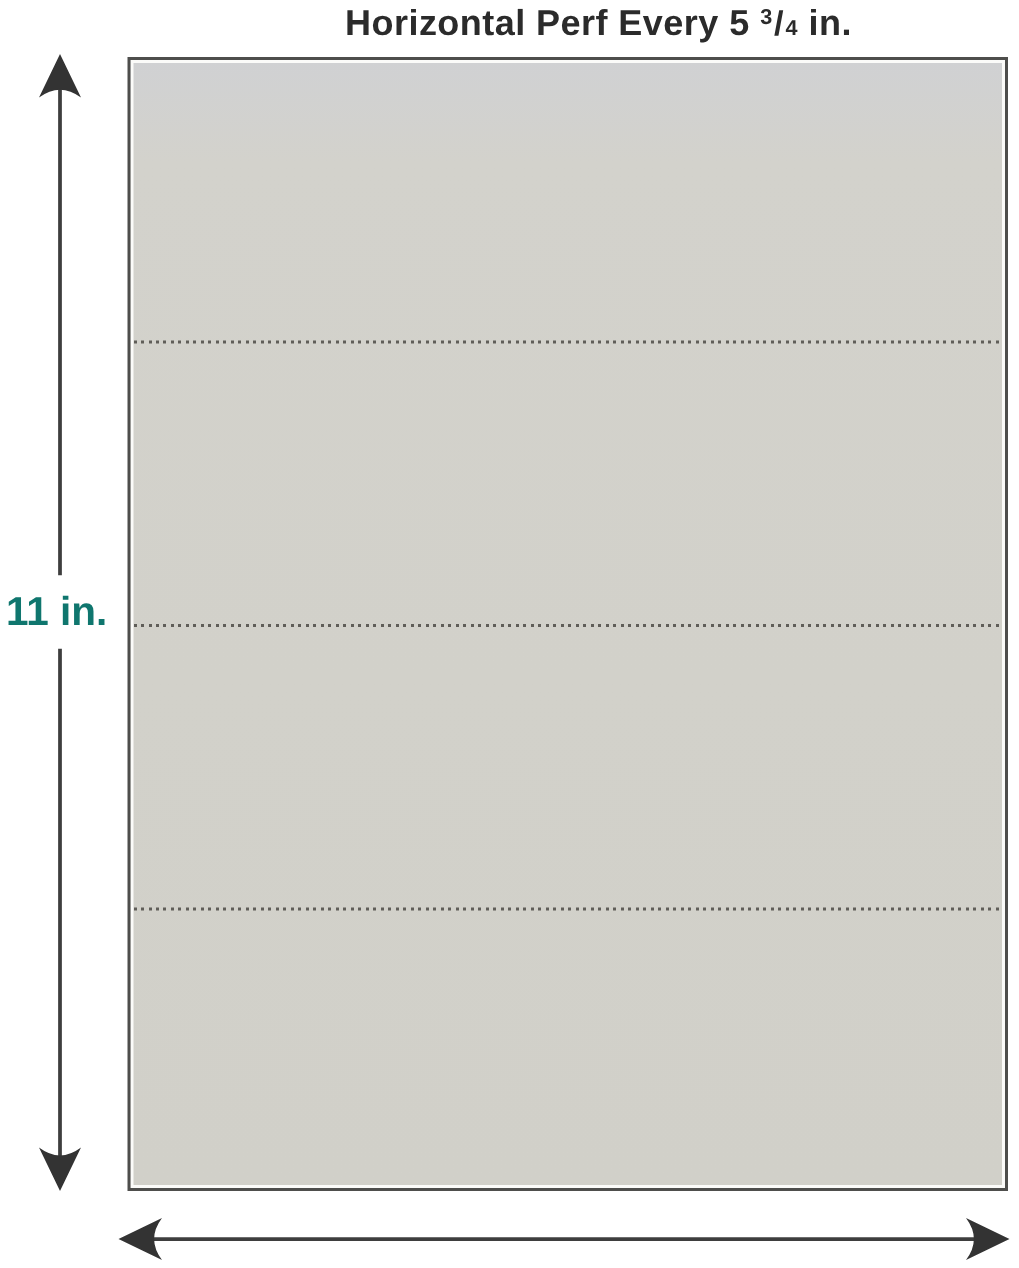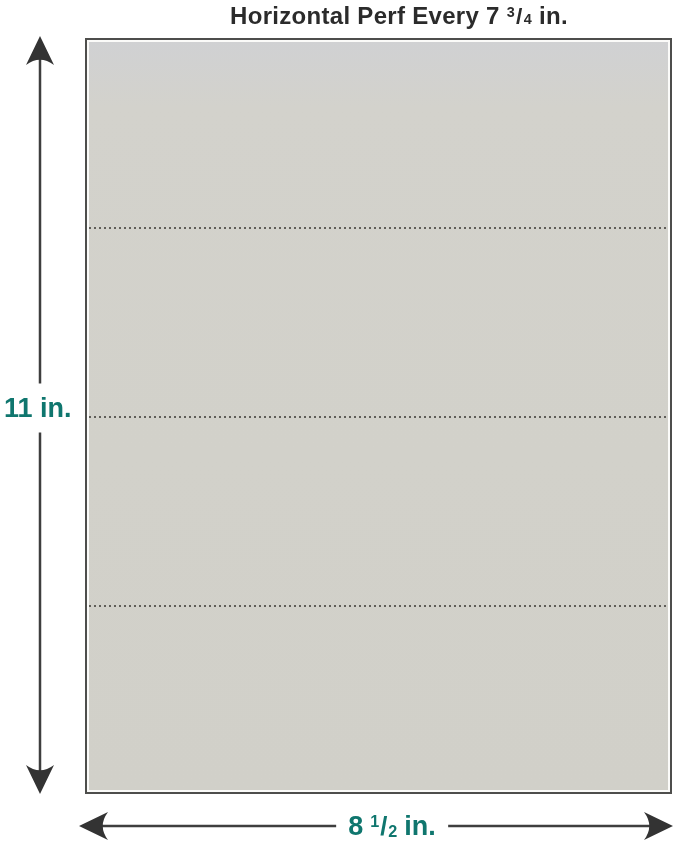--- a/index.html
+++ b/index.html
@@ -99,38 +99,35 @@
     padding: 2px 12px;
   }
   .h-label .frac-den { vertical-align: -0.12em; }
 </style>
 </head>
 <body>
 
 <div class="canvas">
 
   <div class="title">
-    <span>Horizontal Perf Every 7</span><span class="frac-num gap-l">3</span><span class="frac-slash">/</span><span class="frac-den gap-r">4</span><span>in.</span>
+    <span>Horizontal Perf Every 5</span><span class="frac-num gap-l">3</span><span class="frac-slash">/</span><span class="frac-den gap-r">4</span><span>in.</span>
   </div>
 
   <div class="sheet">
     <div class="perf perf-1"></div>
     <div class="perf perf-2"></div>
     <div class="perf perf-3"></div>
   </div>
 
   <svg class="v-arrow" viewBox="0 0 36 760" aria-hidden="true">
     <line x1="18" y1="8" x2="18" y2="752" stroke-width="2.5" stroke="#3e3e3e"></line>
     <path d="M18 1 L32 30 Q18 19.5 4 30 Z" fill="#333333"></path>
     <path d="M18 759 L32 730 Q18 740.5 4 730 Z" fill="#333333"></path>
   </svg>
   <div class="dim-label v-label">11 in.</div>
 
   <svg class="h-arrow" viewBox="0 0 596 36" aria-hidden="true">
     <line x1="8" y1="18" x2="588" y2="18" stroke-width="2.5" stroke="#3e3e3e"></line>
     <path d="M1 18 L30 4 Q19.5 18 30 32 Z" fill="#333333"></path>
     <path d="M595 18 L566 4 Q576.5 18 566 32 Z" fill="#333333"></path>
   </svg>
-  <div class="dim-label h-label">
-    <span>8</span><span class="frac-num gap-l">1</span><span class="frac-slash">/</span><span class="frac-den gap-r">2</span><span>in.</span>
-  </div>
 
 </div>
 
 </body></html>

